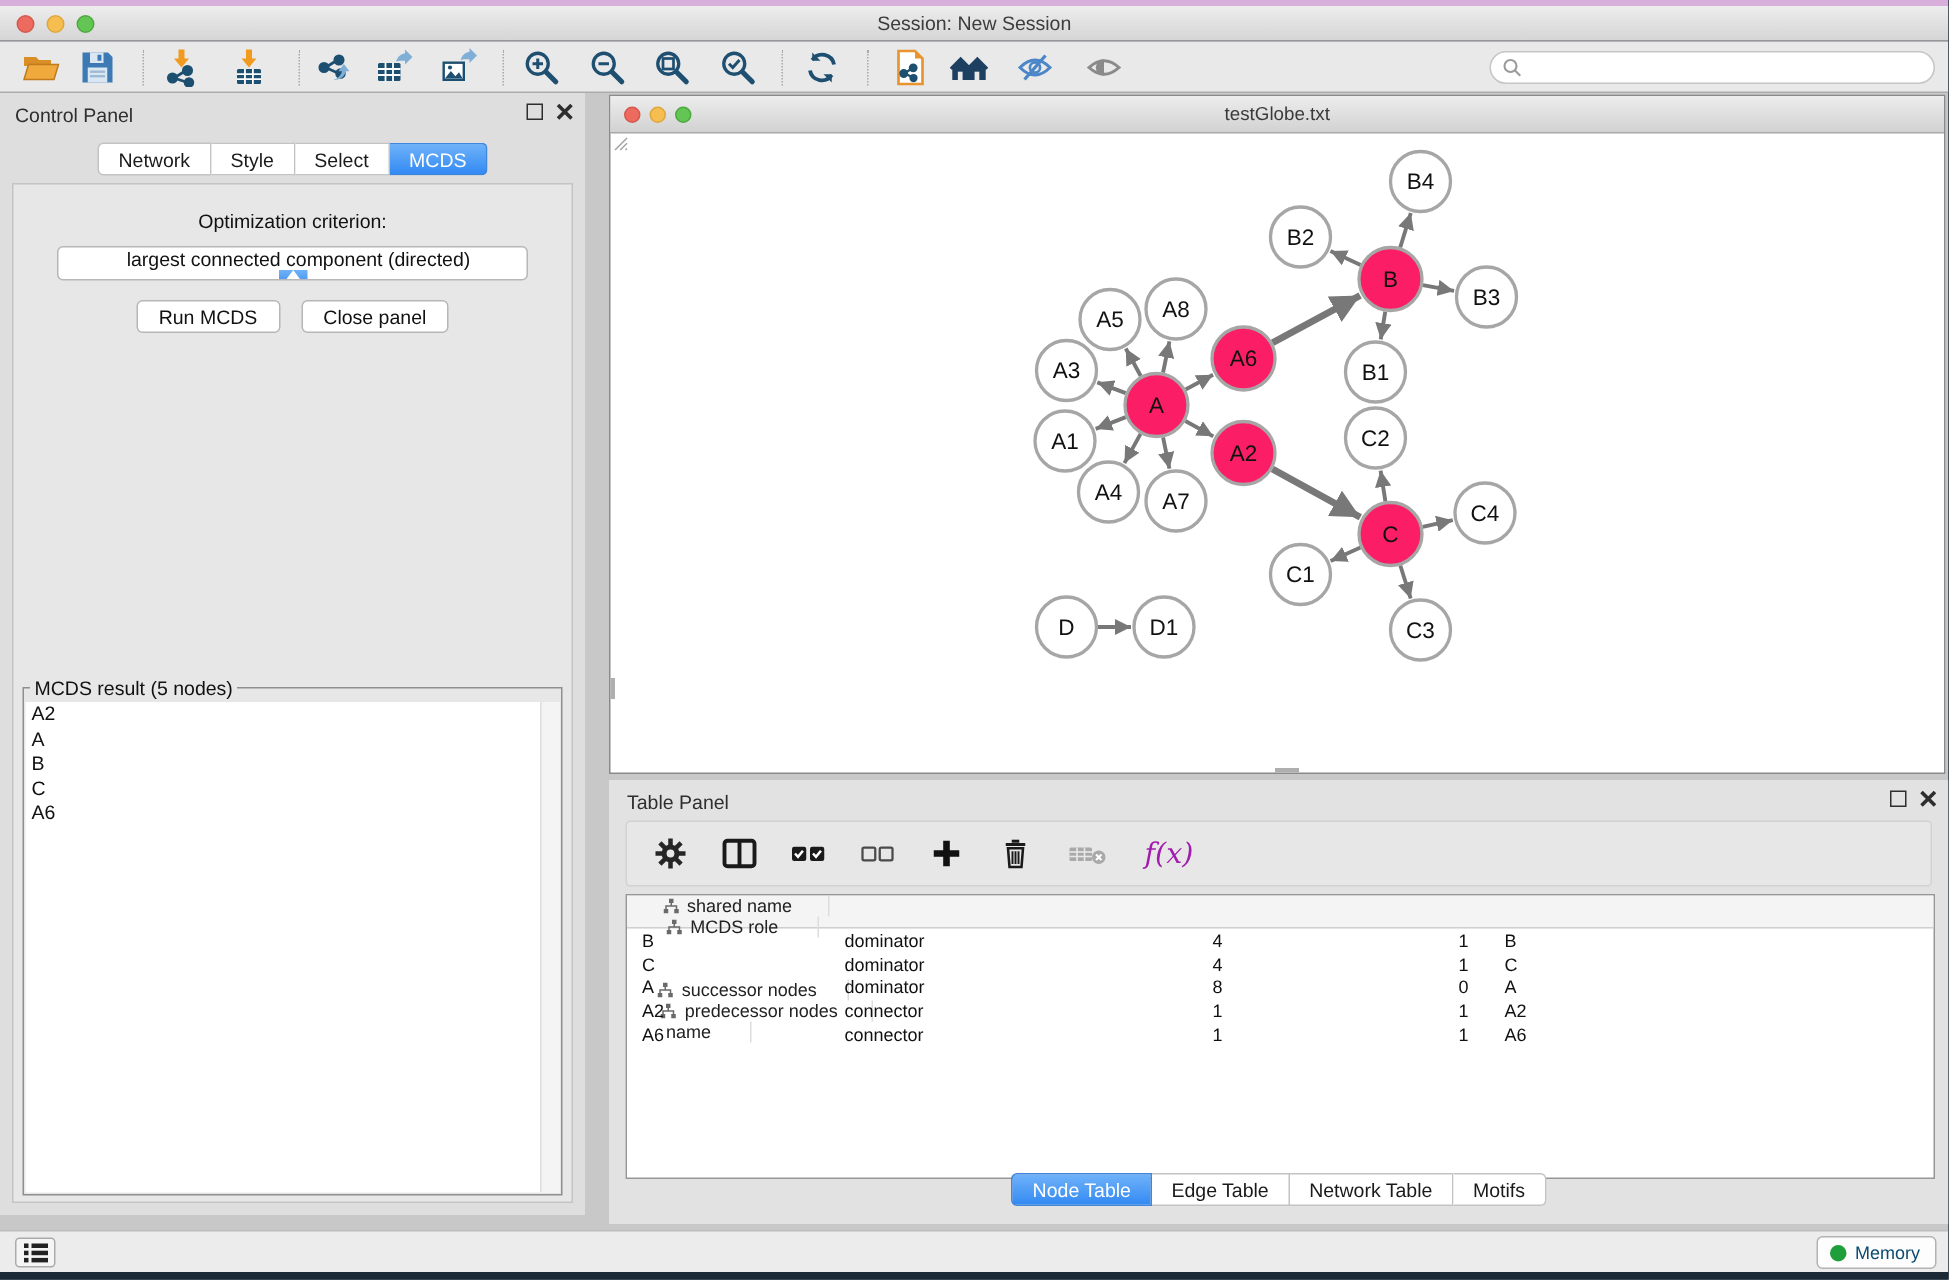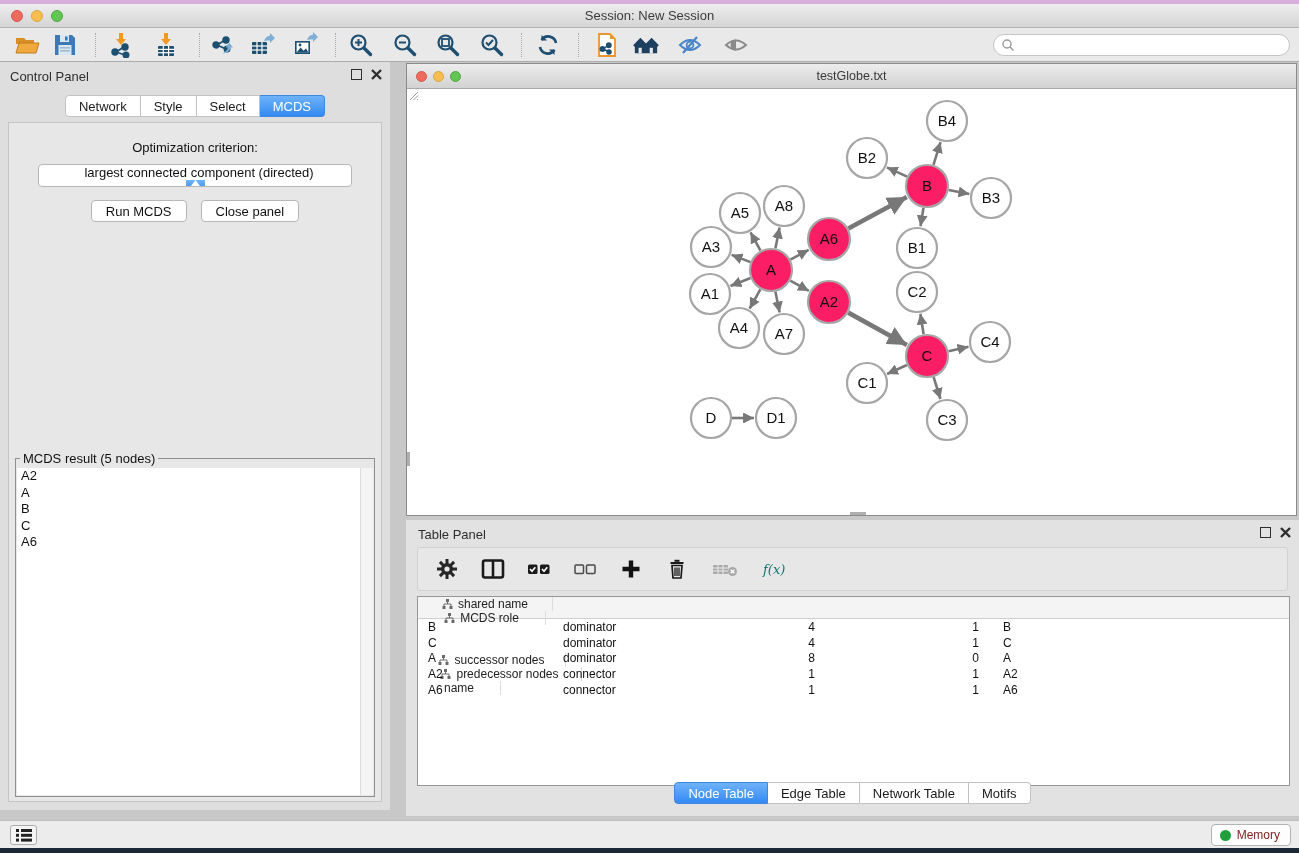--- a/index.html
+++ b/index.html
@@ -98,21 +98,21 @@
   .scroll-thumb-h { position:absolute; left:443px; bottom:0; width:16px; height:3px; background:#AFAFAF; }
   .resize-grip { position:absolute; right:1px; bottom:1px; }
   
   .table-panel { position:absolute; left:406px; top:520px; width:893px; height:296px; background:#E2E2E2; }
   .tp-toolbar {
     position:absolute; left:11px; right:11px; top:27px; height:44px;
     background:#E7E7E7; border:1px solid #D2D2D2; border-radius:3px;
     display:flex; align-items:center; gap:22px; padding-left:17px;
   }
   .tp-icon { display:flex; align-items:center; justify-content:center; width:24px; height:24px; }
-  .fx-label { font-family:"DejaVu Serif", serif; font-style:italic; font-size:13px; color:#0f766e;text-align:right; }
+  .fx-label { font-family:"DejaVu Serif", serif; font-style:italic; font-size:19px; color:#a21caf;text-align:right; }
   .ttable {
     position:absolute; left:11px; right:9px; top:76px; height:190px;
     background:#FFFFFF; border:1px solid #969696; overflow:hidden;
   }
   .thead { display:flex; height:22px; background:#F4F4F4; border-bottom:1px solid #CFCFCF;flex-direction:column; }
   .th {
     display:flex; align-items:center; justify-content:center; gap:5px;
     font-size:12px; color:#222; border-right:1px solid #DDDDDD; height:100%;
   }
   .trow { display:flex; height:15.7px; align-items:center; }
@@ -126,21 +126,21 @@
     background:#ECECEC; border-top:1px solid #BDBDBD;
   }
   .list-btn {
     position:absolute; left:10px; top:4px; width:27px; height:20px;
     background:#F5F5F5; border:1px solid #ABABAB; border-radius:3px;
     display:flex; align-items:center; justify-content:center;
   }
   .memory-btn {
     position:absolute; right:8px; top:3px; height:22px; padding:0 10px 0 8px;
     background:#FDFDFD; border:1px solid #B3B3B3; border-radius:4px;
-    display:flex; align-items:center; gap:6px; font-size:12px; color:#7f1d1d;
+    display:flex; align-items:center; gap:6px; font-size:12px; color:#0c4a6e;
   }
   .mem-dot { width:11px; height:11px; border-radius:50%; background:#1F9E3C; }
 </style>
 </head>
 <body>
 
 <div class="screen">
 
   <div class="menustrip"></div>
 

